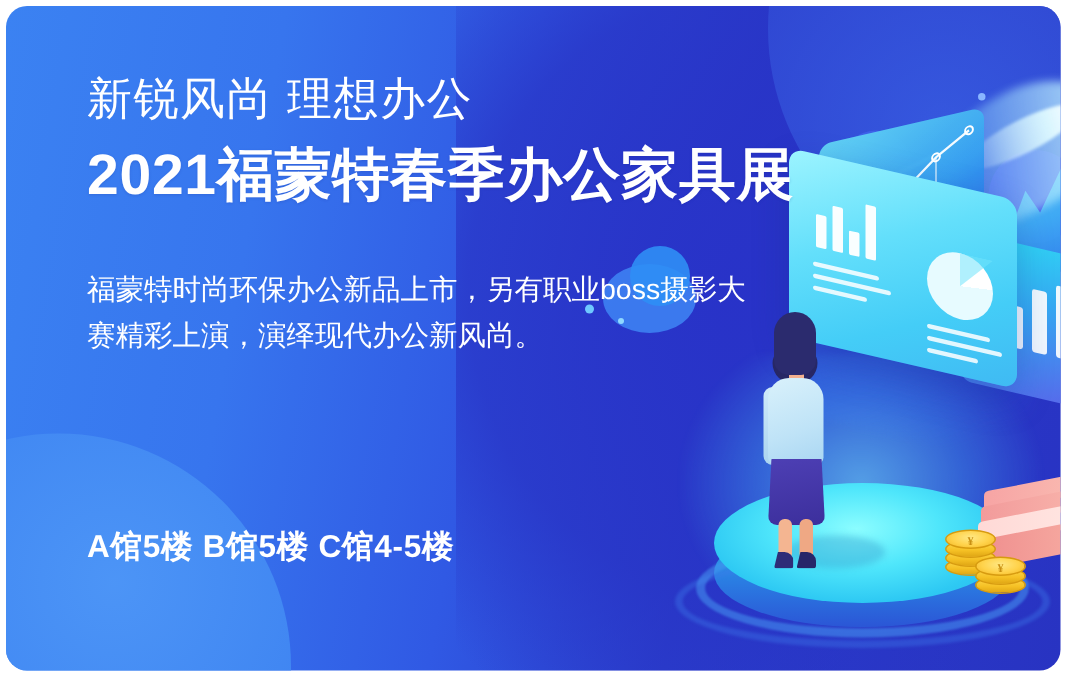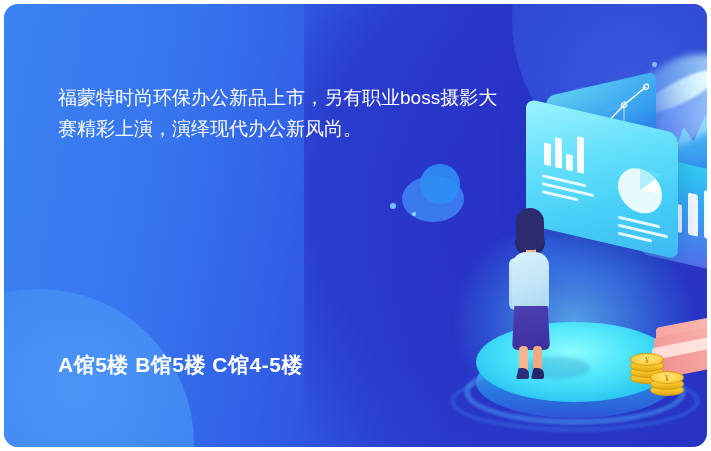--- a/index.html
+++ b/index.html
@@ -401,20 +401,22 @@
       <div class="coin-stack" style="left:20px; top:56px;">
         <div class="coin" style="left:0; top:16px;"></div>
         <div class="coin" style="left:0; top:10px;"></div>
         <div class="coin-face" style="left:0; top:3px;">¥</div>
       </div>
     </div>
 
   </div>
 
   <div id="text-block">
+    <div id="kicker">新锐风尚 理想办公</div>
+    <div id="headline">2021福蒙特春季办公家具展</div>
     <div id="paragraph">福蒙特时尚环保办公新品上市，另有职业boss摄影大赛精彩上演，演绎现代办公新风尚。</div>
   </div>
 
   <div id="venue-block">
     <div id="venue-halls">A馆5楼  B馆5楼  C馆4-5楼</div>
   </div>
 
 </div>
 
 </body></html>

